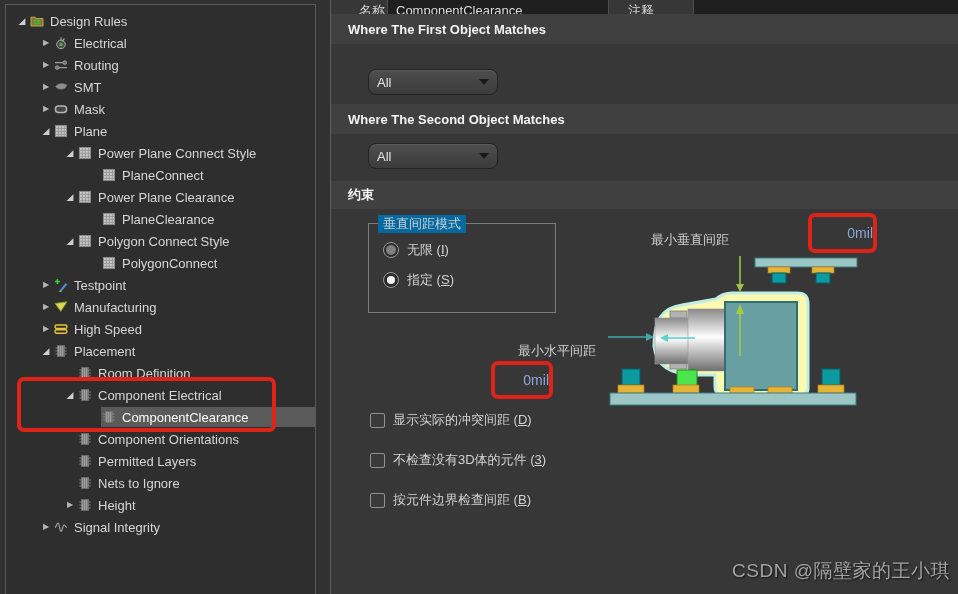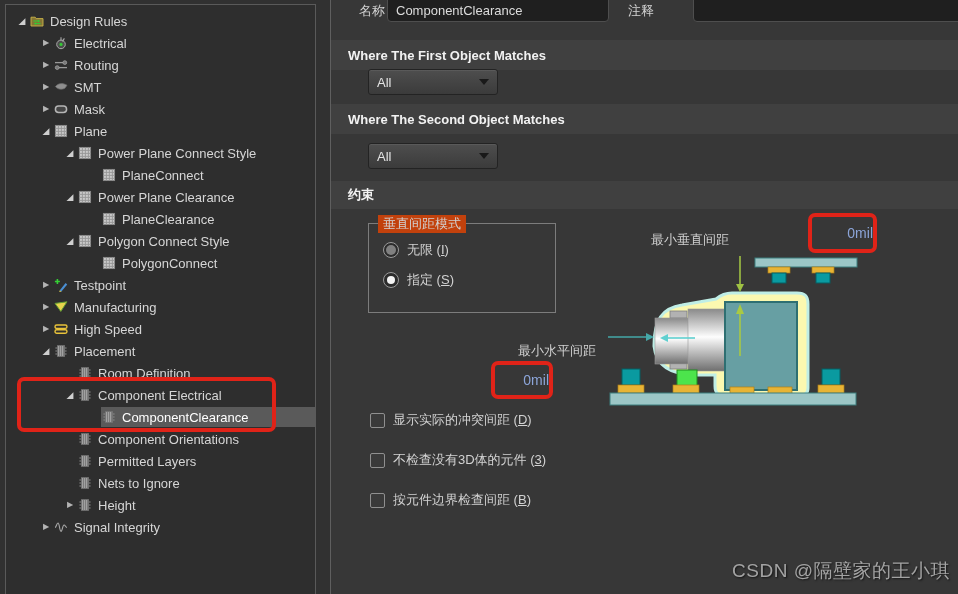--- a/index.html
+++ b/index.html
@@ -32,31 +32,31 @@
   .band{position:absolute;left:0;right:0;background:#404040;color:#f2f2f2;
     font-weight:bold;font-size:13px;padding-left:17px;box-sizing:border-box;
     display:flex;align-items:center;}
   .flabel{position:absolute;color:#d2d2d2;font-size:13px;margin-left:11px;}
   input.text-input{
     position:absolute;background:#1f1f1f;border:1px solid #4e4e4e;border-radius:4px;
     color:#dcdcdc;font-size:13px;font-family:"Liberation Sans",sans-serif;
     padding:4px 8px 0 8px;box-sizing:border-box;height:27px;outline:none;
   }
   .dropdown{
-    position:absolute;width:130px;height:26px;border-radius:3px;
+    position:absolute;width:130px;height:26px;border-radius:8px;
     background:linear-gradient(#4e4e4e,#3b3b3b);border:1px solid #232323;
     box-shadow:inset 0 1px 0 rgba(255,255,255,.07);
     display:flex;align-items:center;padding:0 8px;box-sizing:border-box;
     color:#e4e4e4;font-size:13px;cursor:default;
   }
   .caret{margin-left:auto;width:0;height:0;border-left:5px solid transparent;
     border-right:5px solid transparent;border-top:6px solid #191919;}
   .groupbox{position:absolute;left:37px;top:223px;width:188px;height:90px;
     border:1px solid #7c7c7c;box-sizing:border-box;}
-  .groupbox .legend{position:absolute;top:-9px;left:9px;background:#c2410c;
+  .groupbox .legend{position:absolute;top:-9px;left:9px;background:#0369a1;
     padding:0 5px;color:#d2d2d2;font-size:13px;}
   .radio-row{position:absolute;left:14px;display:flex;align-items:center;gap:8px;}
   .radio{width:14px;height:14px;border-radius:50%;border:1px solid #9b9b9b;
     background:#2c2c2c;position:relative;flex:0 0 14px;}
   .radio.off::after{content:"";position:absolute;inset:2px;border-radius:50%;background:#808080;}
   .radio.on::after{content:"";position:absolute;inset:3px;border-radius:50%;background:#f4f4f4;}
   .check-row{position:absolute;left:39px;display:flex;align-items:center;gap:8px;}
   .checkbox{width:15px;height:15px;border:1px solid #8f8f8f;background:#3a3a3a;
     border-radius:2px;box-sizing:border-box;flex:0 0 15px;}
   .anno{position:absolute;border:4px solid var(--accent,#e02318);border-radius:7px;
@@ -375,21 +375,21 @@
       </div>
   </div>
 
   <div class="right-panel">
 
     <div class="flabel" style="left:17px;top:2px;">名称</div>
     <input class="text-input" style="left: 56px; top: -5px; width: 222px;" value="ComponentClearance">
     <div class="flabel" style="left:286px;top:2px;">注释</div>
     <input class="text-input" style="left: 362px; top: -5px; right: -8px;" value="">
 
-    <div class="band" style="top:40px;height:30px;">Where The First Object Matches</div>
+    <div class="band" style="top:14px;height:30px;">Where The First Object Matches</div>
     <div class="dropdown" style="left:37px;top:69px;">
       <span>All</span>
       <span class="caret"></span>
     </div>
 
     <div class="band" style="top:104px;height:30px;">Where The Second Object Matches</div>
     <div class="dropdown" style="left:37px;top:143px;">
       <span>All</span>
       <span class="caret"></span>
     </div>

